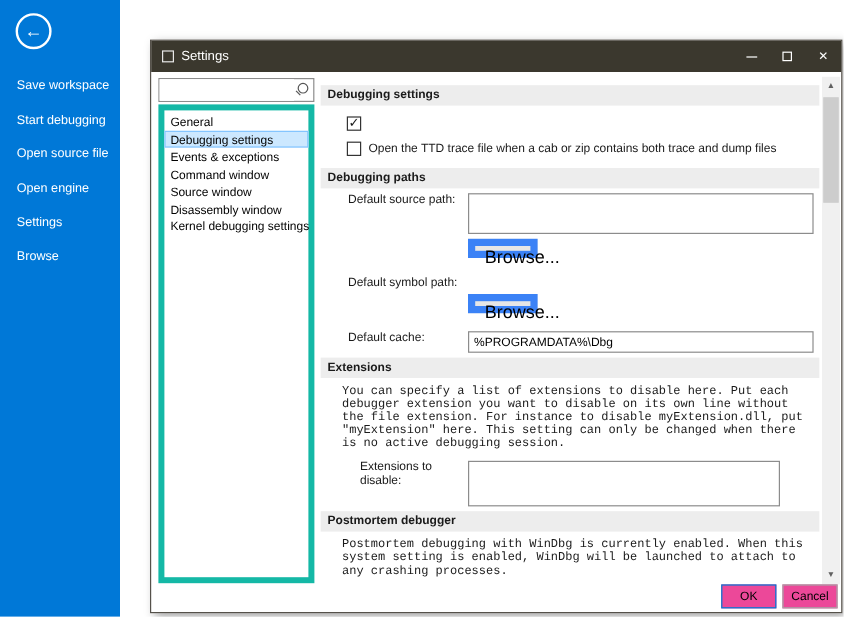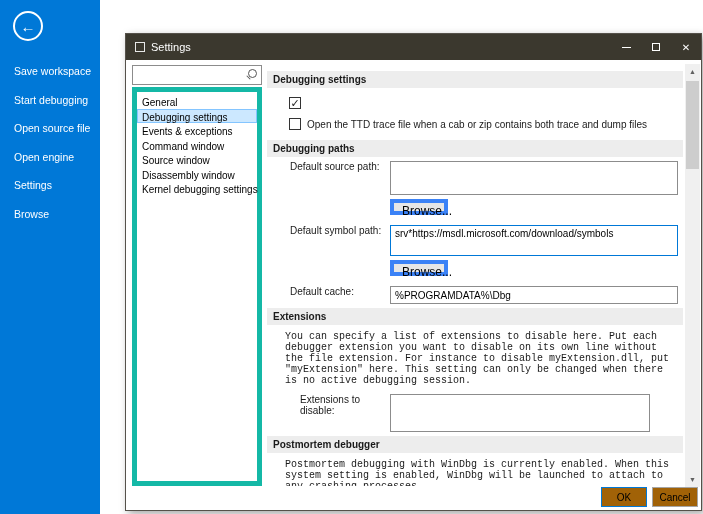--- a/index.html
+++ b/index.html
@@ -46,34 +46,34 @@
   .section-header { background: #ededed; font-weight: bold; font-size: 10px; padding: 3px 6px; }
   .mt6 { margin-top: 6px; } .mt4 { margin-top: 4px; } .mt8 { margin-top: 8px; } .mt10 { margin-top: 10px; }
   .checkbox-row { display: flex; align-items: center; margin: 9px 0 0 22px; gap: 6px; cursor: pointer; }
   .checkbox { width: 12px; height: 12px; border: 1px solid #333; background: #fff; display: flex;
               align-items: center; justify-content: center; font-size: 11px; line-height: 11px; flex: 0 0 12px; }
   .form-row { display: flex; align-items: flex-start; }
   .form-label { width: 123px; padding-left: 23px; flex: 0 0 123px; }
   .field { border: 1px solid #8c8c8c; background: #fff; font-size: 10px; padding: 2px 4px; resize: none;
            outline: none; width: 288px; }
   .field.focused { border: 1px solid #0078d7; }
-  .btn { background: #e6e6e6; border: 4px solid #3b82f6; font-size: 12px; padding: 1px 8px; cursor: pointer; }
+  .btn { background: #e6e6e6; border: 6px solid #3b82f6; font-size: 15px; padding: 1px 8px; cursor: pointer; }
   .browse-btn { margin-left: 123px; margin-top: 4px; width: 58px; height: 16px; }
   .para { margin: 6px 12px 0 18px; line-height: 11px; font-family: Liberation Mono, monospace; }
   .wide-btn { display: block; margin: 7px 16px 0 18px; width: 350px; height: 17px; }
 
   
   .scrollbar { position: absolute; left: 559px; top: 30px; width: 15px; height: 423px; background: #f0f0f0; }
   .scroll-arrow { height: 15px; display: flex; align-items: center; justify-content: center; font-size: 7px;
                   color: #606060; cursor: pointer; }
   .scroll-arrow.down { position: absolute; bottom: 0; left: 0; right: 0; }
   .scroll-thumb { position: absolute; left: 1px; top: 17px; width: 13px; height: 88px; background: #cdcdcd; cursor: pointer; }
 
   
-  .footer-btn { position: absolute; height: 20px; width: 46px; font-size: 10px; background: #a16207;
+  .footer-btn { position: absolute; height: 20px; width: 46px; font-size: 10px; background: #ec4899;
                 border: 1px solid #a5a5a5; cursor: pointer; bottom: 3px; }
   .ok-btn { left: 475px; border-color: #0078d7; }
   .cancel-btn { left: 526px; }
 </style>
 </head>
 <body>
 
 <div class="sidebar">
   <div class="back-btn">
     <span>←</span>
@@ -138,21 +138,20 @@
     <div class="section-header mt10">Debugging paths</div>
 
     <div class="form-row mt4">
       <span class="form-label">Default source path:</span>
       <textarea class="field" style="height: 34px;"></textarea>
     </div>
     <button class="btn browse-btn">Browse...</button>
 
     <div class="form-row mt8">
       <span class="form-label">Default symbol path:</span>
-      <textarea class="field focused" style="height: 31px;">srv*https://msdl.microsoft.com/download/symbols</textarea>
     </div>
     <button class="btn browse-btn">Browse...</button>
 
     <div class="form-row mt8">
       <span class="form-label">Default cache:</span>
       <input class="field" style="height: 18px;" type="text" value="%PROGRAMDATA%\Dbg">
     </div>
 
     <div class="section-header mt4">Extensions</div>
 

